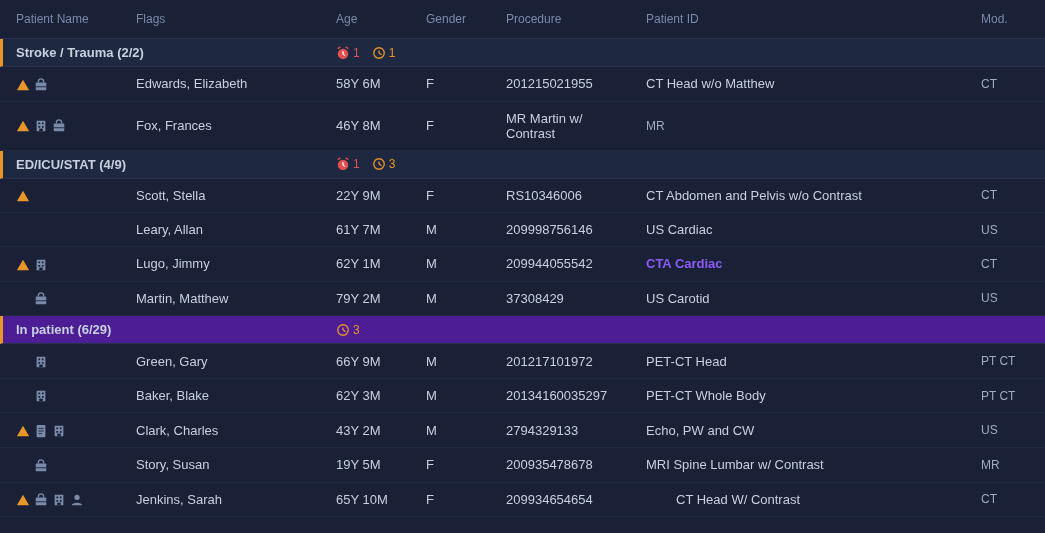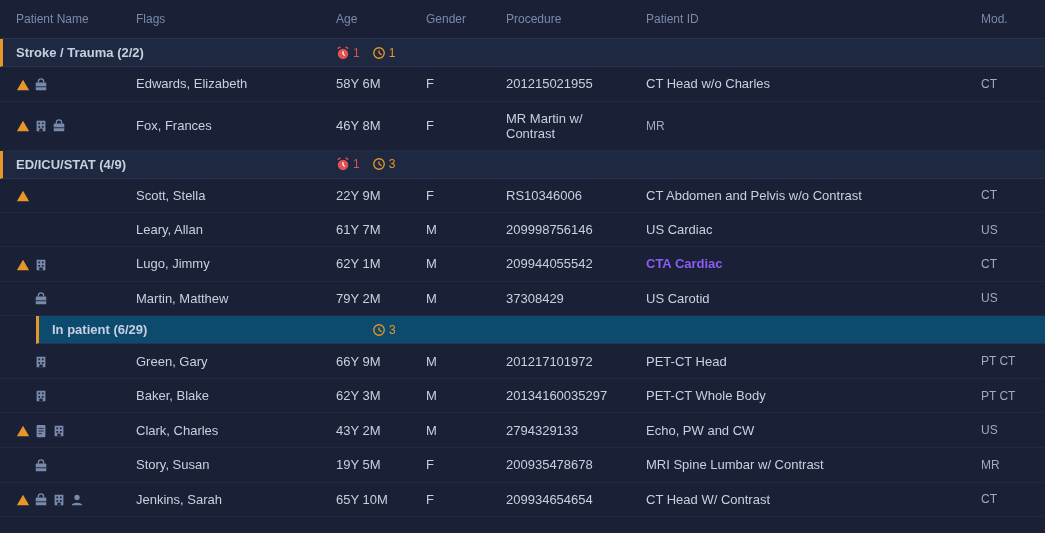--- a/index.html
+++ b/index.html
@@ -83,21 +83,21 @@
           <span><svg class="svg-icon" viewBox="0 0 16 16" fill="#7a8aaa">
               <rect x="2" y="5" width="12" height="9" rx="1"></rect>
               <path d="M5 5V4a3 3 0 0 1 6 0v1" fill="none" stroke="#7a8aaa" stroke-width="1.5"></path>
               <line x1="2" y1="10" x2="14" y2="10" stroke="#1a2035" stroke-width="1"></line>
             </svg></span>
         </div>
         <div style="padding: 4px 6px; color: rgb(200, 208, 224);">Edwards, Elizabeth</div>
         <div style="padding: 4px 6px; color: rgb(200, 208, 224);">58Y 6M</div>
         <div style="padding: 4px 6px; color: rgb(200, 208, 224);">F</div>
         <div style="padding: 4px 6px; color: rgb(200, 208, 224);">201215021955</div>
-        <div style="padding: 4px 6px; color: rgb(200, 208, 224);">CT Head w/o Charles</div>
+        <div style="padding: 4px 6px; color: rgb(200, 208, 224);">CT Head w/o Matthew</div>
         <div style="padding: 4px 6px; color: rgb(160, 170, 192); font-size: 12px;">CT</div>
       </div>
       <div style="display: grid; grid-template-columns: 120px 200px 90px 80px 140px 1fr 60px; padding: 5px 10px; border-bottom: 1px solid rgb(34, 42, 63); align-items: center; cursor: pointer;">
         <div style="display: flex; align-items: center; gap: 4px; padding: 4px 6px;">
           <span><svg class="svg-icon" viewBox="0 0 16 16" fill="#e8962a">
               <polygon points="8,2 15,14 1,14"></polygon>
             </svg></span>
           <span><svg class="svg-icon" viewBox="0 0 16 16" fill="#7a8aaa">
               <rect x="3" y="2" width="10" height="12"></rect>
               <rect x="5" y="4" width="2" height="2" fill="#1a2035"></rect>
@@ -195,21 +195,21 @@
               <line x1="2" y1="10" x2="14" y2="10" stroke="#1a2035" stroke-width="1"></line>
             </svg></span>
         </div>
         <div style="padding: 4px 6px; color: rgb(200, 208, 224);">Martin, Matthew</div>
         <div style="padding: 4px 6px; color: rgb(200, 208, 224);">79Y 2M</div>
         <div style="padding: 4px 6px; color: rgb(200, 208, 224);">M</div>
         <div style="padding: 4px 6px; color: rgb(200, 208, 224);">37308429</div>
         <div style="padding: 4px 6px; color: rgb(200, 208, 224);">US Carotid</div>
         <div style="padding: 4px 6px; color: rgb(160, 170, 192); font-size: 12px;">US</div>
       </div>
-      <div style="display: grid; grid-template-columns: 320px 1fr; padding: 6px 10px 6px 13px; background-color: #0c4a6e; align-items: center; border-left: 3px solid rgb(232, 150, 42); border-bottom: 1px solid rgb(42, 48, 80); margin-left: 36px;">
+      <div style="display: grid; grid-template-columns: 320px 1fr; padding: 6px 10px 6px 13px; background-color: #4c1d95; align-items: center; border-left: 3px solid rgb(232, 150, 42); border-bottom: 1px solid rgb(42, 48, 80);">
         <span style="color: rgb(200, 208, 224); font-weight: bold; font-size: 13px;">In patient (6/29)</span>
         <div style="display: flex; align-items: center; gap: 12px;">
           <span style="display: flex; align-items: center; gap: 3px; font-size: 12px;">
             <svg class="svg-icon" viewBox="0 0 16 16" fill="none" stroke="#e8962a" stroke-width="1.5">
               <circle cx="8" cy="8" r="6"></circle>
               <line x1="8" y1="5" x2="8" y2="8"></line>
               <line x1="8" y1="8" x2="11" y2="10"></line>
             </svg>
             <span style="color:#e8962a">3</span>
           </span>
@@ -316,17 +316,17 @@
             </svg></span>
           <span><svg class="svg-icon" viewBox="0 0 16 16" fill="#7a8aaa">
               <circle cx="8" cy="5" r="3"></circle>
               <path d="M2 14c0-4 12-4 12 0"></path>
             </svg></span>
         </div>
         <div style="padding: 4px 6px; color: rgb(200, 208, 224);">Jenkins, Sarah</div>
         <div style="padding: 4px 6px; color: rgb(200, 208, 224);">65Y 10M</div>
         <div style="padding: 4px 6px; color: rgb(200, 208, 224);">F</div>
         <div style="padding: 4px 6px; color: rgb(200, 208, 224);">209934654654</div>
-        <div style="padding: 4px 6px; color: rgb(200, 208, 224);">CT Head W/ Contrast</div>
+        <div style="padding: 4px 6px; color: rgb(200, 208, 224); margin-left: 30px;">CT Head W/ Contrast</div>
         <div style="padding: 4px 6px; color: rgb(160, 170, 192); font-size: 12px;">CT</div>
       </div>
     </div>
 </div>
 
 </body></html>

